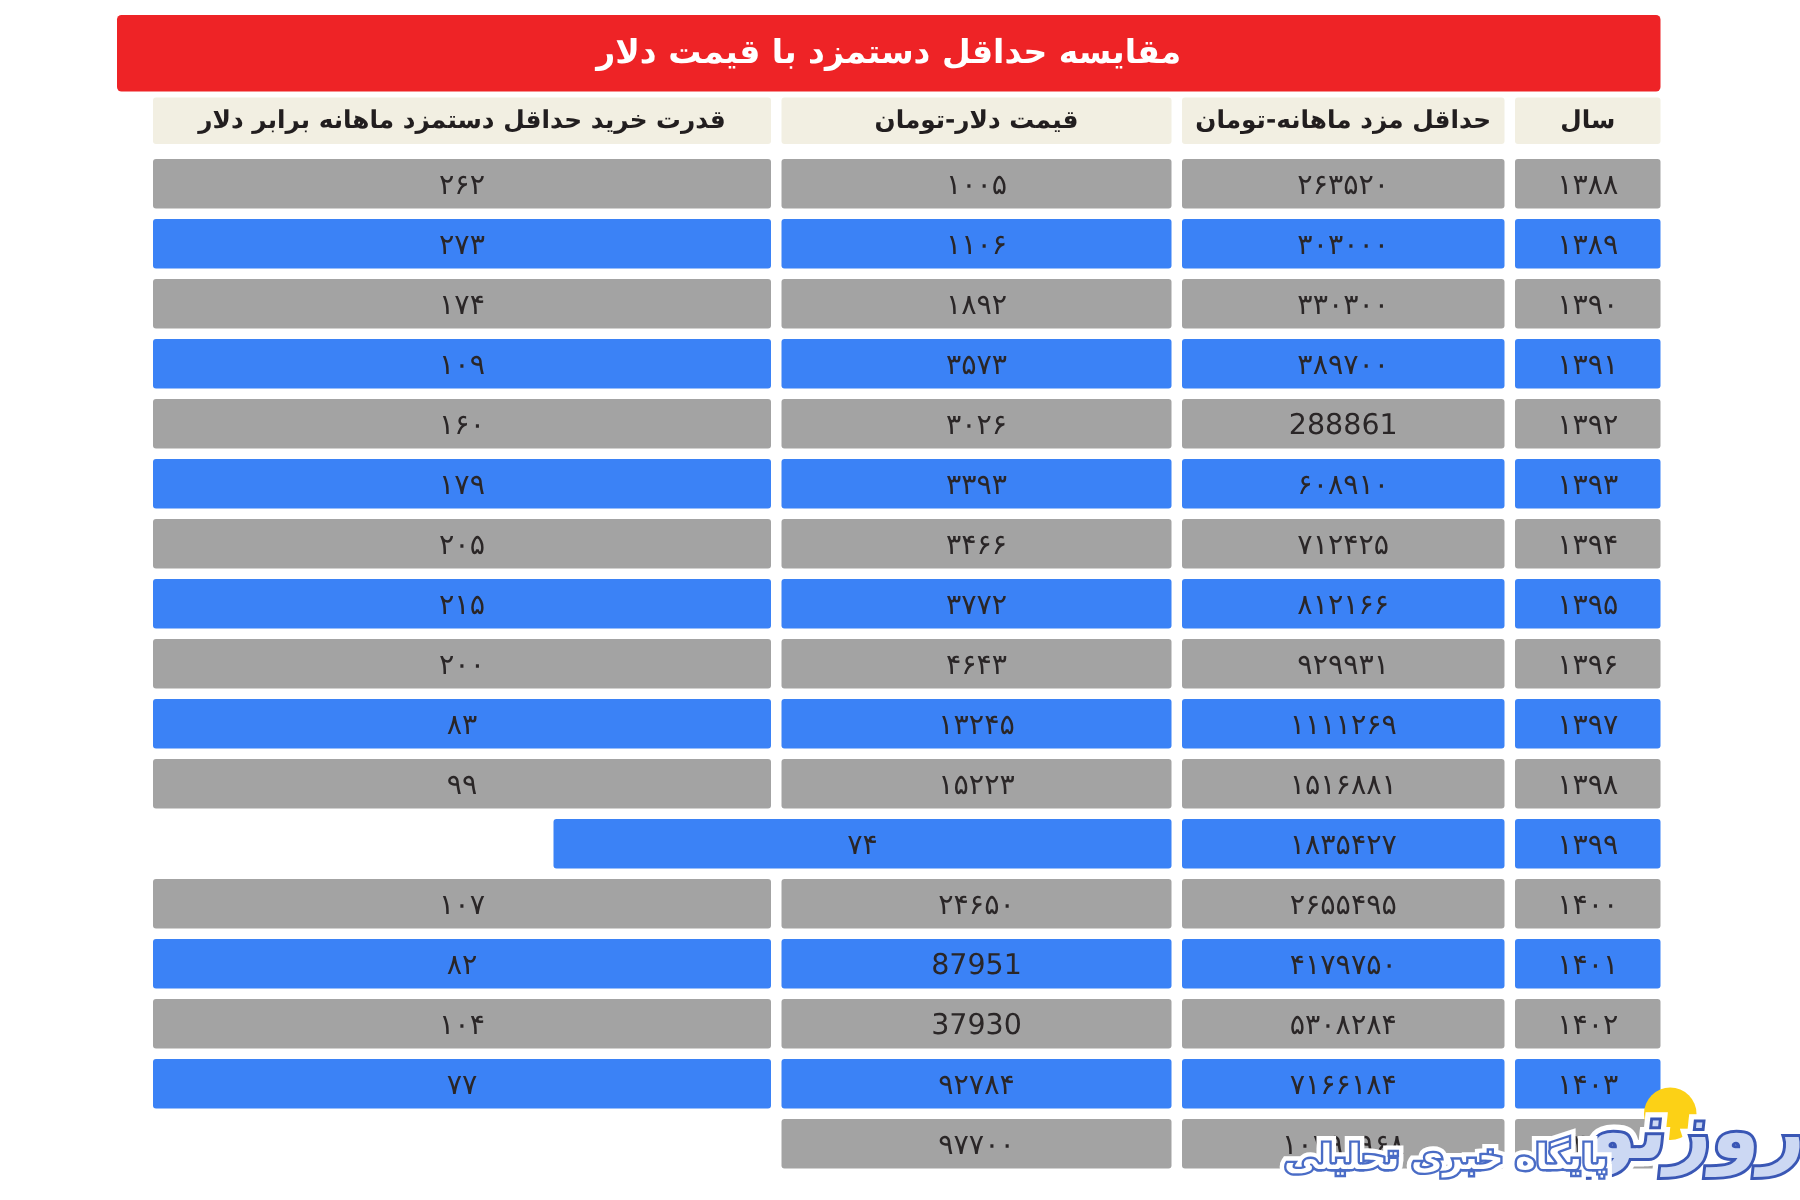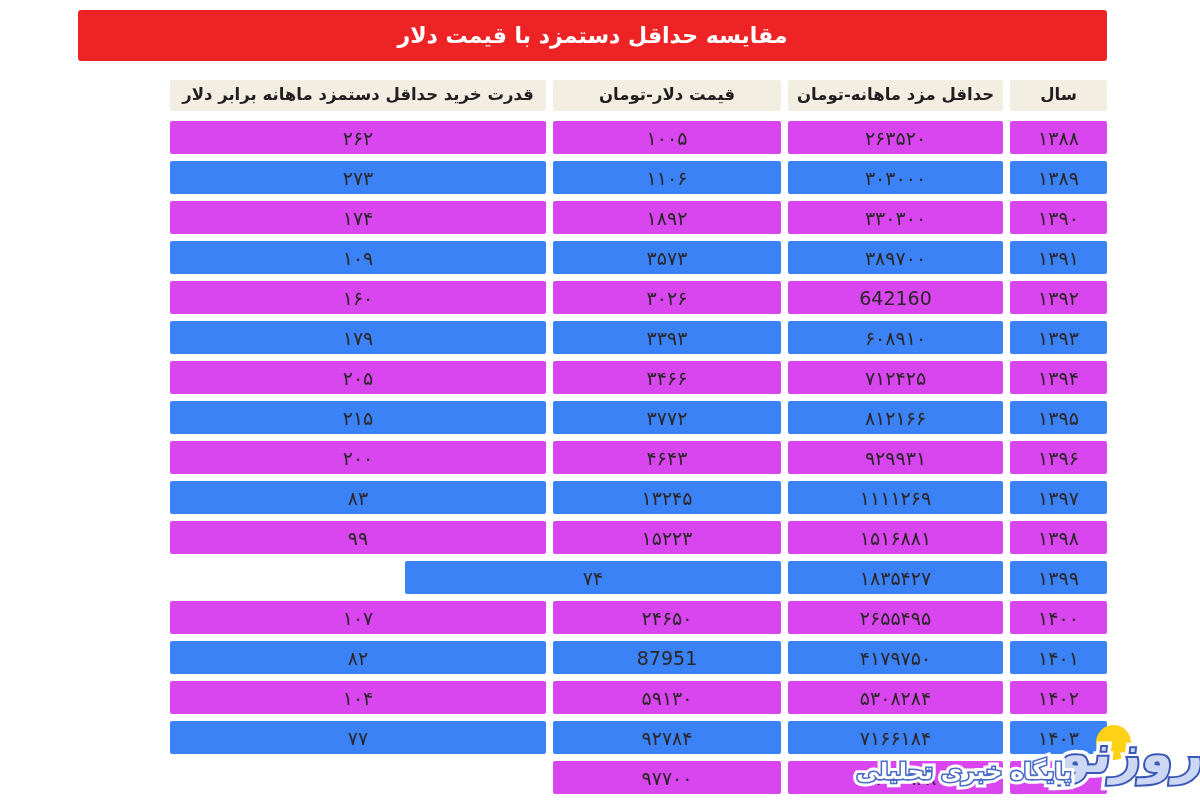--- a/index.html
+++ b/index.html
@@ -13,41 +13,41 @@
   .canvas { position:absolute; left:0; top:0; width:1200px; height:800px; background:#fff; overflow:hidden; }
 
   .table-wrap {
     position:absolute; left:78px; top:10px; width:1029px;
     direction:rtl;
   }
   .title-bar {
     height:51px; background:#ee2326; border-radius:3px;
     display:flex; align-items:center; justify-content:center;
     color:#ffffff; font-size:22px; font-weight:bold;
-    margin-bottom:19px;
+    margin-bottom:4px;
   }
   .hrow { display:flex; gap:7px; margin-bottom:10px; }
   .rows { display:flex; flex-direction:column; gap:7px; }
   .row  { display:flex; gap:7px; }
   .cell {
     display:flex; align-items:center; justify-content:center;
     border-radius:2px; text-align:center;
   }
   .hcell {
     height:31px; background:#f2efe2; color:#221e1f;
     font-weight:bold; font-size:16.5px; line-height:1;
   }
   .dcell { height:33px; font-size:19px; color:#2a2627; }
-  .row.odd  .dcell { background:#d946ef; }
+  .row.odd  .dcell { background:#a3a3a3; }
   .row.even .dcell { background:#3b82f6; }
 
   .col-year   { width:97px; }
   .col-wage   { width:215px;text-align:center; }
-  .col-dollar { width:228px; }
-  .col-power  { width:376px; }
+  .col-dollar { width:260px; }
+  .col-power  { width:412px; }
 
   
   .wm-circle {
     position:absolute; left:1096px; top:725px; width:35px; height:35px;
     border-radius:50%; background:#fcd116; z-index:4;
   }
   .wm-logo { position:absolute; left:1046px; top:698px; z-index:5; }
   .wm-tagline { position:absolute; left:848px; top:746px; z-index:6; }
   svg text { font-family:"DejaVu Sans", sans-serif; }
 </style>
@@ -89,21 +89,21 @@
           <div class="cell dcell col-power">۱۷۴</div>
         </div>
         <div class="row even">
           <div class="cell dcell col-year">۱۳۹۱</div>
           <div class="cell dcell col-wage">۳۸۹۷۰۰</div>
           <div class="cell dcell col-dollar">۳۵۷۳</div>
           <div class="cell dcell col-power">۱۰۹</div>
         </div>
         <div class="row odd">
           <div class="cell dcell col-year">۱۳۹۲</div>
-          <div class="cell dcell col-wage">642160</div>
+          <div class="cell dcell col-wage">288861</div>
           <div class="cell dcell col-dollar">۳۰۲۶</div>
           <div class="cell dcell col-power">۱۶۰</div>
         </div>
         <div class="row even">
           <div class="cell dcell col-year">۱۳۹۳</div>
           <div class="cell dcell col-wage">۶۰۸۹۱۰</div>
           <div class="cell dcell col-dollar">۳۳۹۳</div>
           <div class="cell dcell col-power">۱۷۹</div>
         </div>
         <div class="row odd">
@@ -149,21 +149,21 @@
         </div>
         <div class="row even">
           <div class="cell dcell col-year">۱۴۰۱</div>
           <div class="cell dcell col-wage">۴۱۷۹۷۵۰</div>
           <div class="cell dcell col-dollar">87951</div>
           <div class="cell dcell col-power">۸۲</div>
         </div>
         <div class="row odd">
           <div class="cell dcell col-year">۱۴۰۲</div>
           <div class="cell dcell col-wage">۵۳۰۸۲۸۴</div>
-          <div class="cell dcell col-dollar">۵۹۱۳۰</div>
+          <div class="cell dcell col-dollar">37930</div>
           <div class="cell dcell col-power">۱۰۴</div>
         </div>
         <div class="row even">
           <div class="cell dcell col-year">۱۴۰۳</div>
           <div class="cell dcell col-wage">۷۱۶۶۱۸۴</div>
           <div class="cell dcell col-dollar">۹۲۷۸۴</div>
           <div class="cell dcell col-power">۷۷</div>
         </div>
         <div class="row odd">
           <div class="cell dcell col-year">۱۴۰۴</div>

